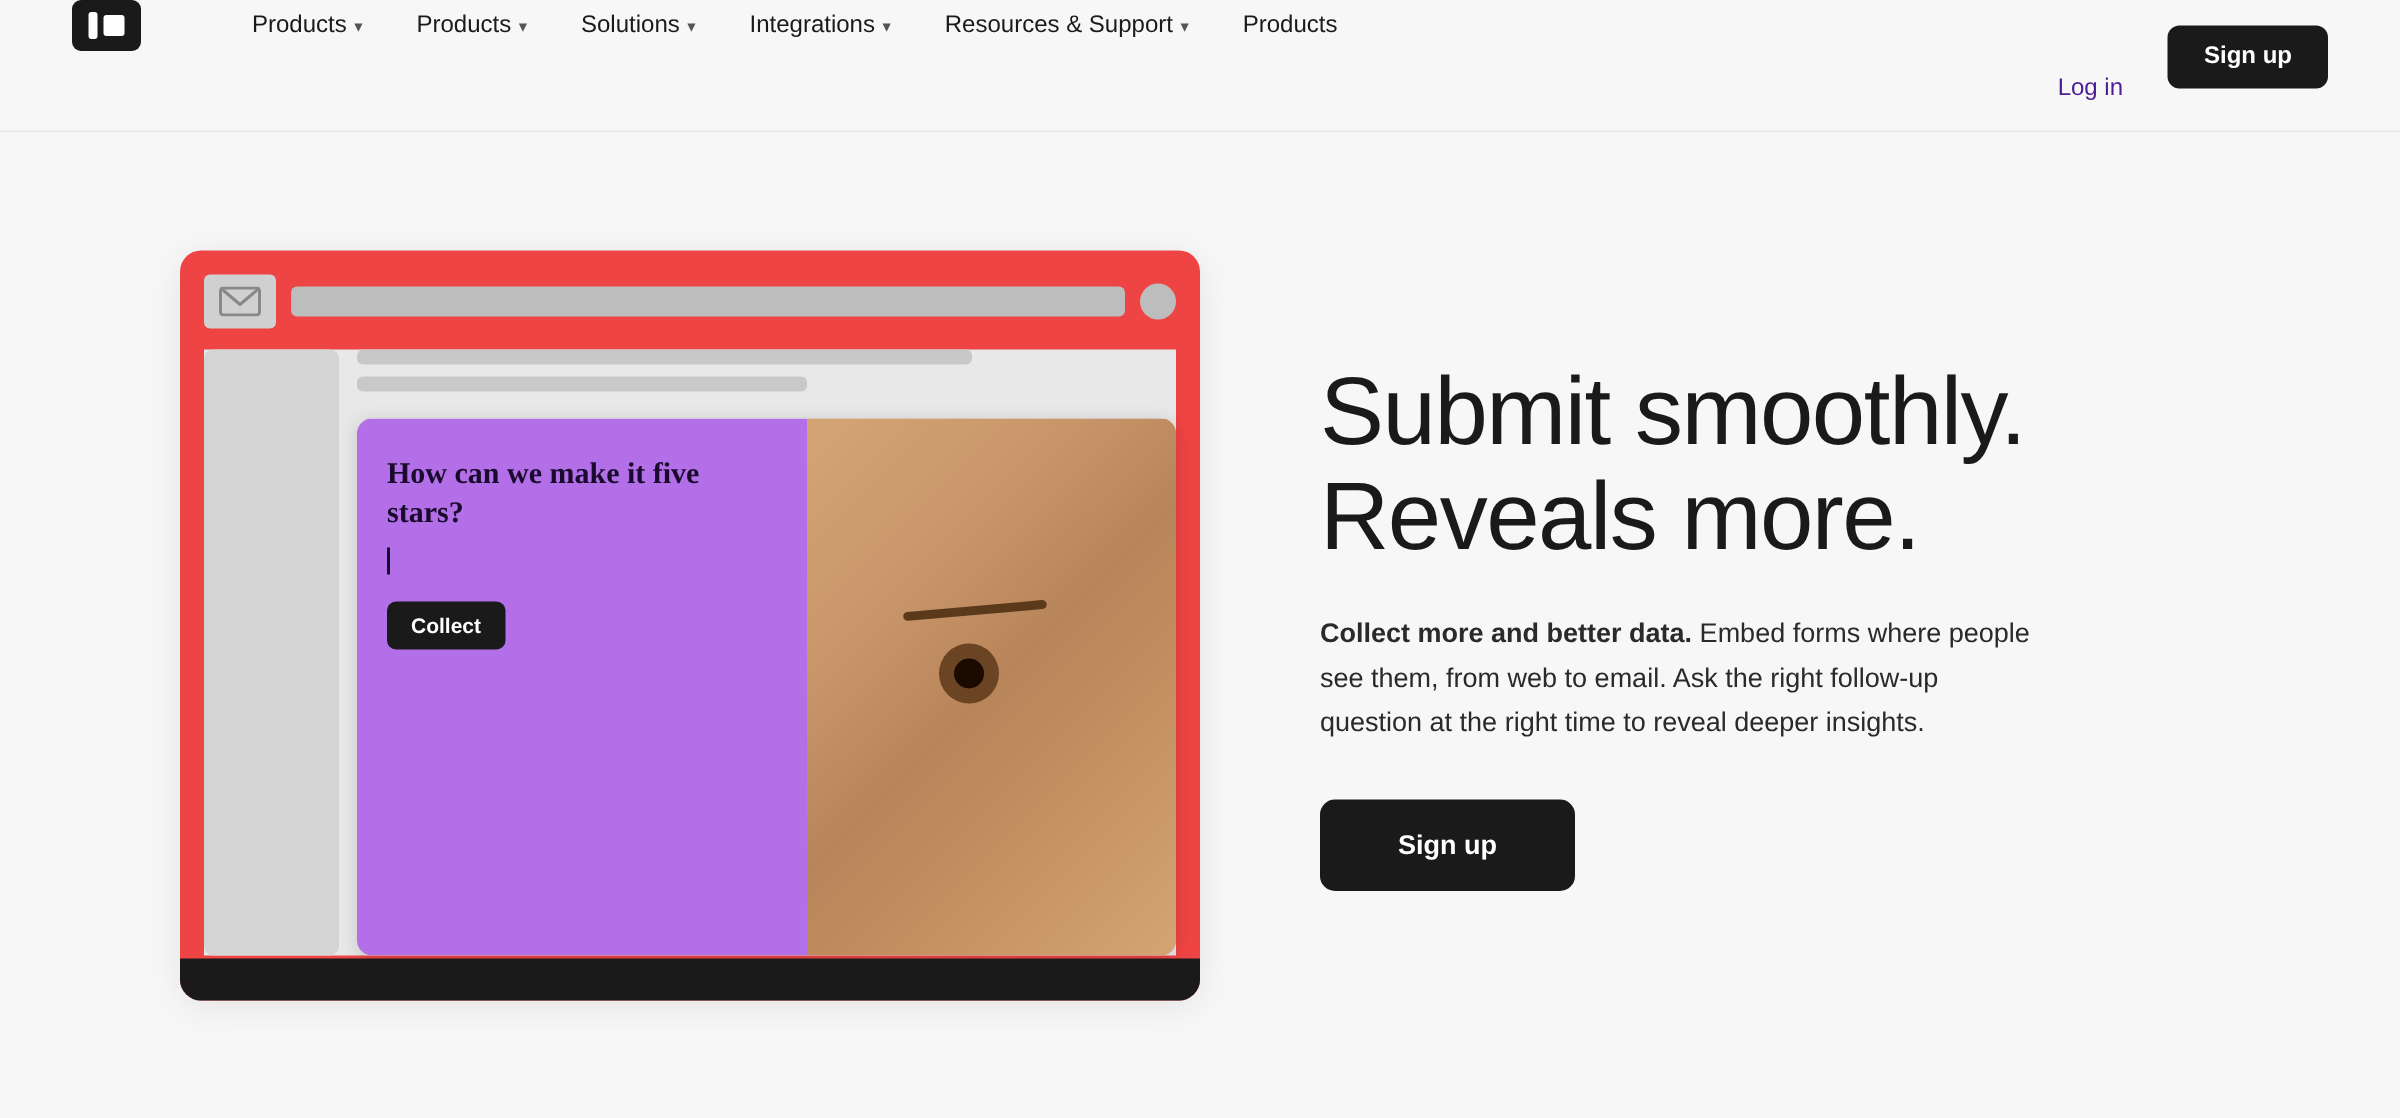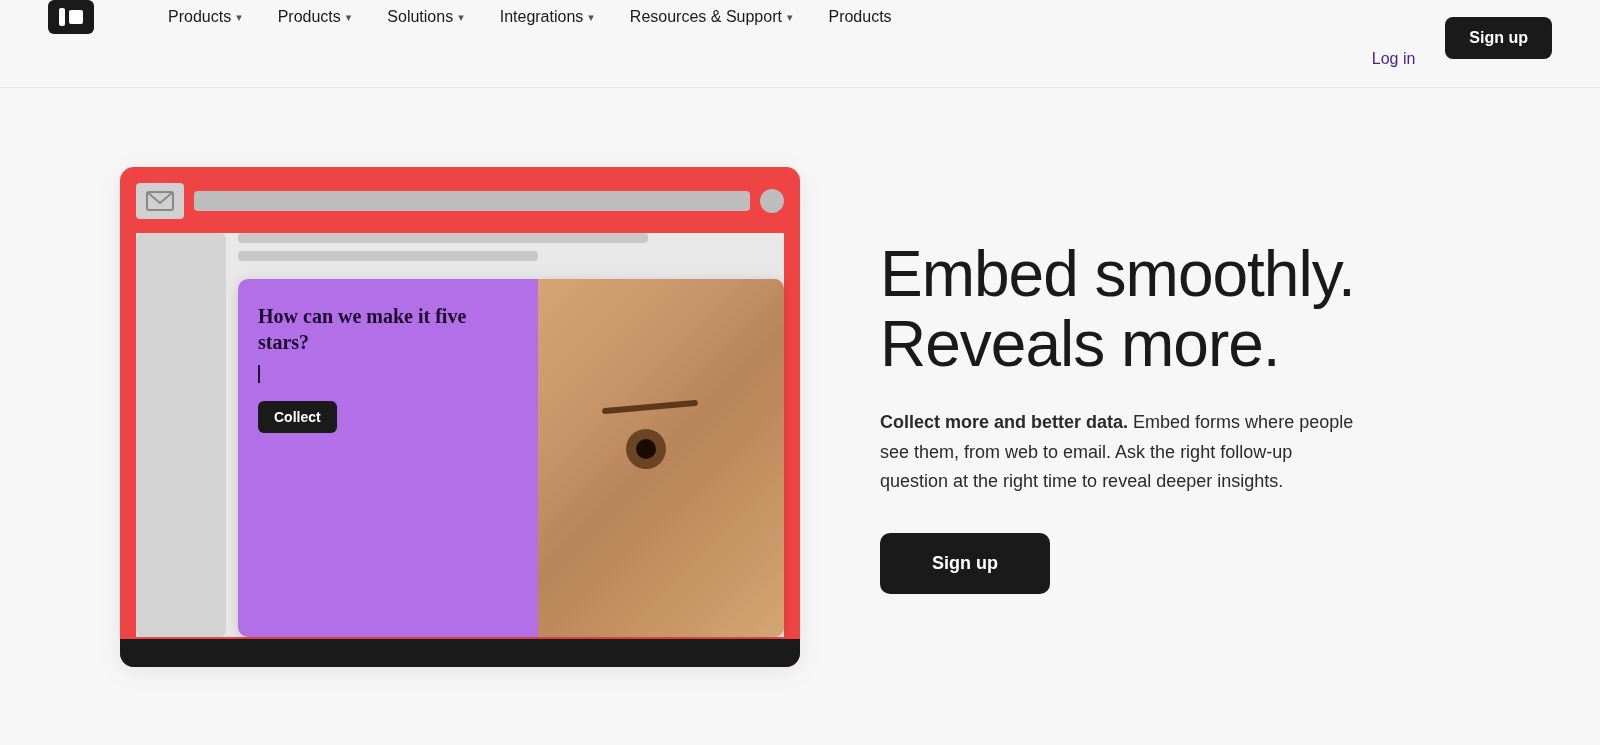--- a/index.html
+++ b/index.html
@@ -460,21 +460,21 @@
             </div>
           </div>
         </div>
       </div>
     </div>
 
     <div class="browser-bottom"></div>
   </div>
 
   <div class="hero-text">
-    <h1 class="hero-title">Embed smoothly. Reveals more.</h1>
+    <h1 class="hero-title">Submit smoothly. Reveals more.</h1>
     <p class="hero-desc">
       <strong>Collect more and better data.</strong>
       <span> Embed forms where people see them, from web to email. Ask the right follow-up question at the right time to reveal deeper insights.</span>
     </p>
     <button class="btn-hero-signup">Sign up</button>
   </div>
 
 </div>
 
 </body></html>

